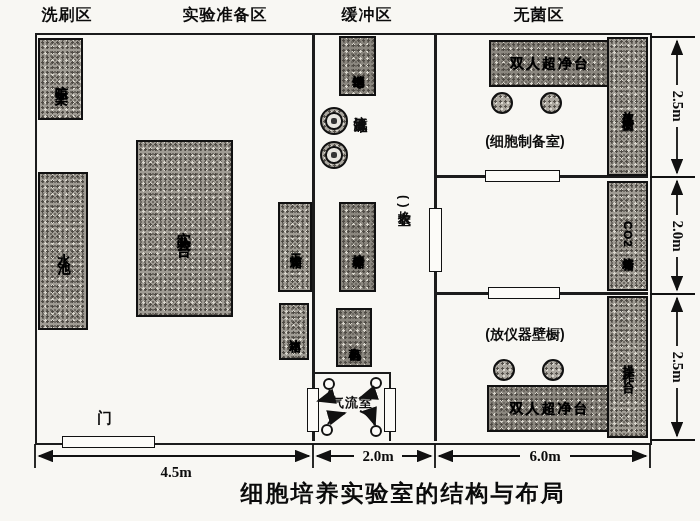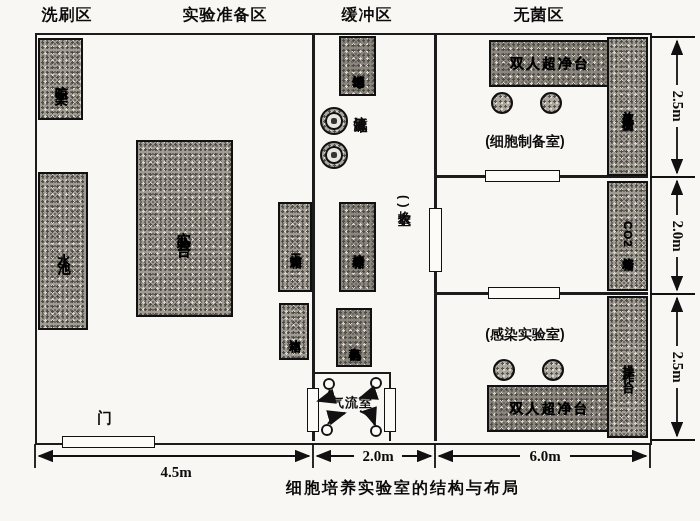--- a/index.html
+++ b/index.html
@@ -60,21 +60,21 @@
   .plain{position:absolute;z-index:5;font-weight:900;color:#0c0c0c;}
   .dim{
     position:absolute;z-index:6;text-align:center;
     font-family:"Liberation Serif","DejaVu Serif",serif;
     font-weight:700;font-size:15px;color:#0c0c0c;
     background:#f8f7f3;line-height:16px;
   }
   svg.overlay{position:absolute;left:0;top:0;z-index:5;pointer-events:none;}
   .caption{
     position:absolute;left:203px;top:478px;width:400px;z-index:5;
-    text-align:center;font-size:16px;font-weight:900;letter-spacing:2px;color:#0b0b0b;
+    text-align:center;font-size:23px;font-weight:900;letter-spacing:2px;color:#0b0b0b;
   }
 </style>
 </head>
 <body>
 
 <div class="zone" style="left:28px;width:78px;">洗刷区</div>
 <div class="zone" style="left:158px;width:134px;">实验准备区</div>
 <div class="zone" style="left:329px;width:76px;">缓冲区</div>
 <div class="zone" style="left:500px;width:78px;">无菌区</div>
 
@@ -137,21 +137,21 @@
   <span class="eqlabel" style="font-size:14px;letter-spacing:2px;">双人超净台</span>
 </div>
 <div class="circle" style="left:491px;top:92px;width:22px;height:22px;"></div>
 <div class="circle" style="left:540px;top:92px;width:22px;height:22px;"></div>
 <div class="plain" style="left:455px;top:133px;width:140px;text-align:center;font-size:14px;">(细胞制备室)</div>
 <div class="door" style="left:485px;top:170px;width:75px;height:12px;"></div>
 
 <div class="plain vt" style="left:395px;top:195px;height:80px;font-size:13px;letter-spacing:1px;">(换衣室)</div>
 <div class="door" style="left:429px;top:208px;width:13px;height:64px;"></div>
 
-<div class="plain" style="left:455px;top:326px;width:140px;text-align:center;font-size:14px;">(感染实验室)</div>
+<div class="plain" style="left:455px;top:326px;width:140px;text-align:center;font-size:14px;">(放仪器壁橱)</div>
 <div class="circle" style="left:493px;top:359px;width:22px;height:22px;"></div>
 <div class="circle" style="left:542px;top:359px;width:22px;height:22px;"></div>
 <div class="equip dark" style="left:463px;top:385px;width:125px;height:47px;">
   <span class="eqlabel" style="font-size:14px;letter-spacing:2px;">双人超净台</span>
 </div>
 <div class="door" style="left:488px;top:287px;width:72px;height:12px;"></div>
 
 <div class="equip" style="left:607px;top:37px;width:41px;height:139px;">
   <span class="eqlabel vt" style="font-size:11.5px;letter-spacing:2px;">放仪器壁橱</span>
 </div>

